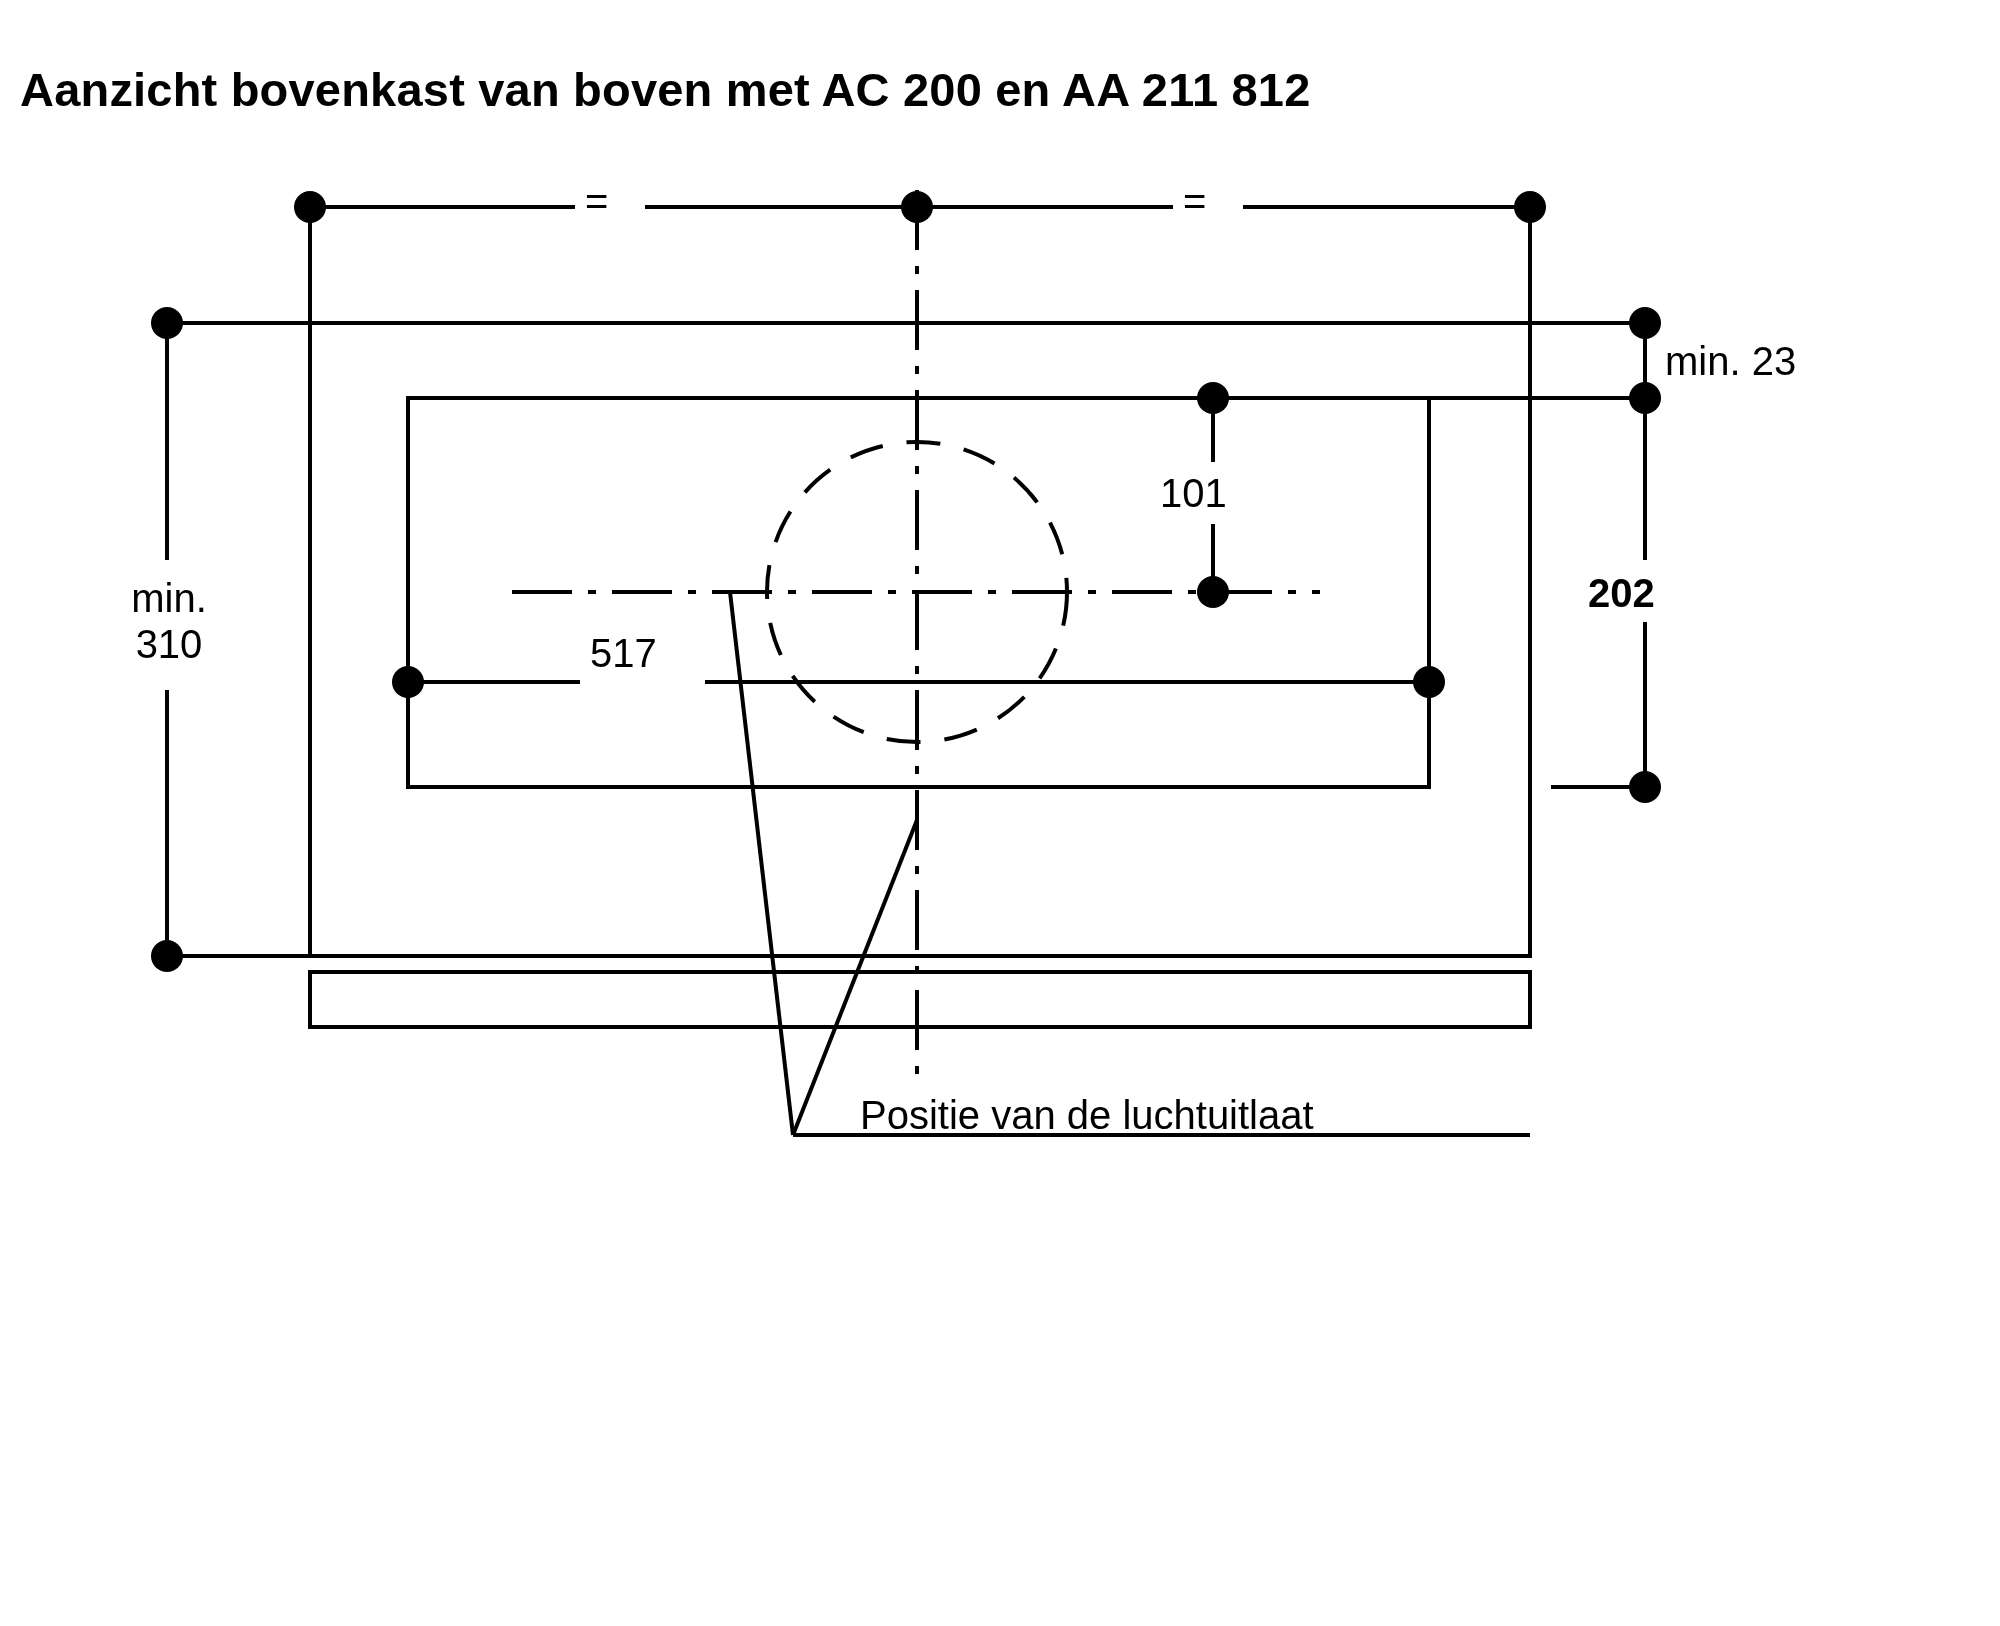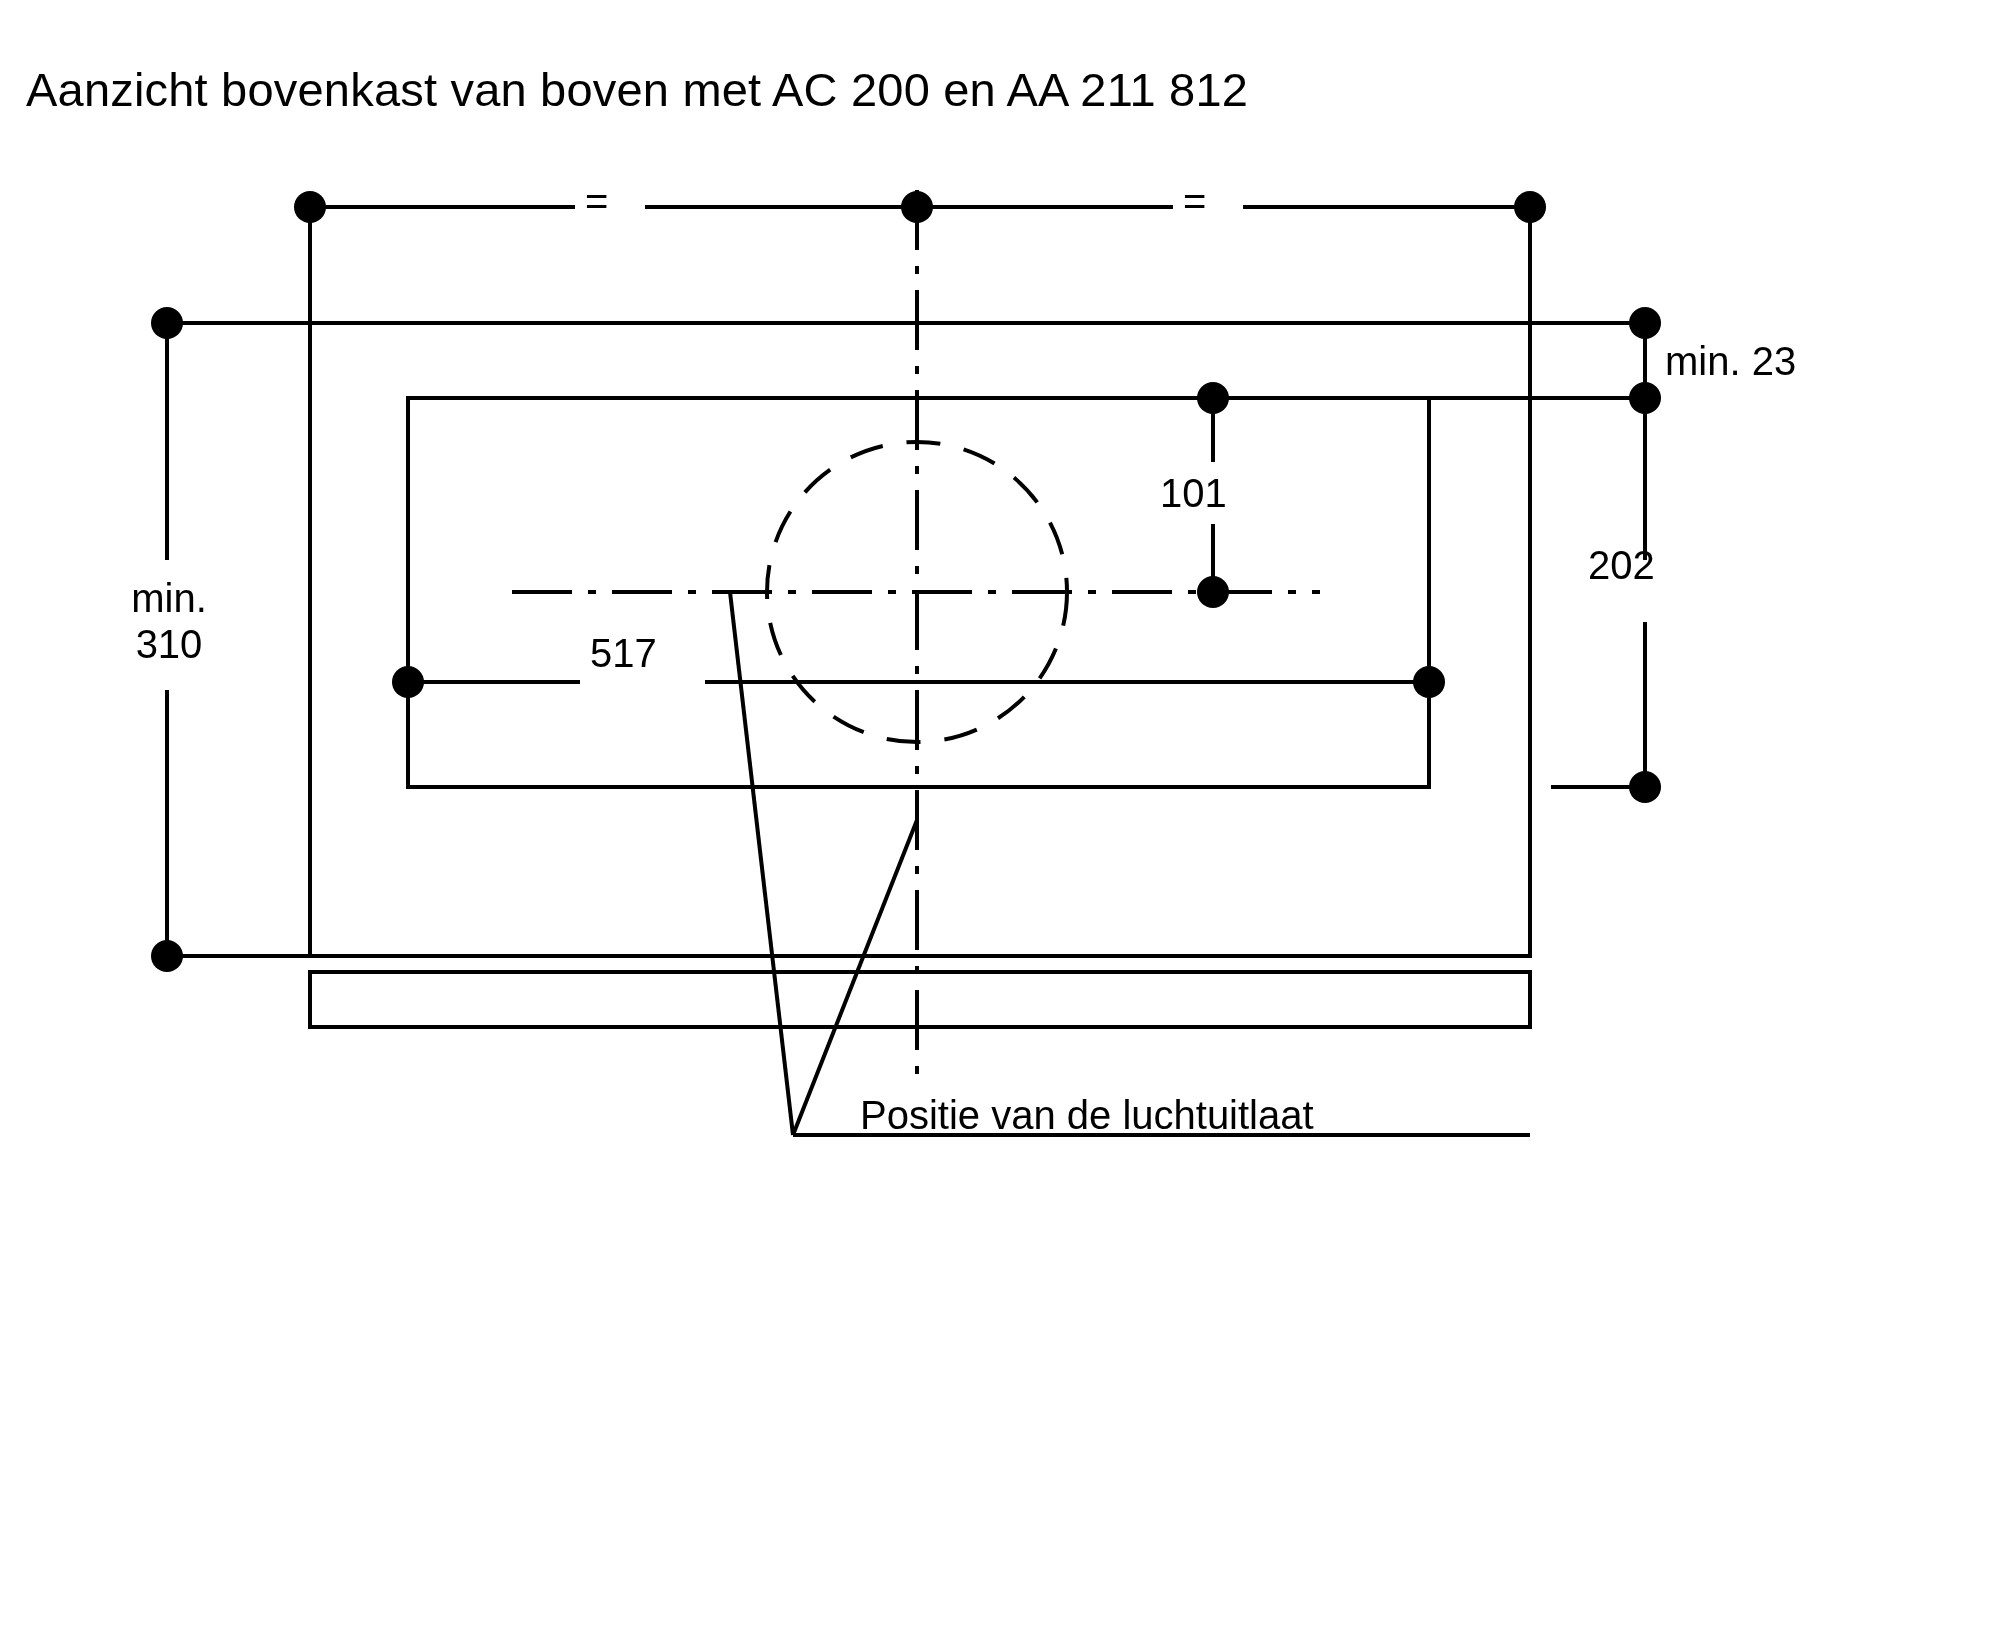--- a/index.html
+++ b/index.html
@@ -13,24 +13,24 @@
   }
   #page {
     position: relative;
     width: 2000px;
     height: 1626px;
     background: #ffffff;
     overflow: hidden;
   }
   #title {
     position: absolute;
-    left: 26px;
+    left: 20px;
     top: 62px;
     font-size: 47px;
-    font-weight: normal;
+    font-weight: bold;
     letter-spacing: 0.2px;
     white-space: nowrap;
   }
   #drawing {
     position: absolute;
     left: 0;
     top: 0;
     width: 2000px;
     height: 1626px;
   }
@@ -41,21 +41,21 @@
     white-space: nowrap;
     line-height: 1.15;
   }
   .dim-label.center {
     text-align: center;
   }
   #lbl-min310 { left: 104px; top: 575px; width: 130px; text-align: center; }
   #lbl-517 { left: 590px; top: 630px; }
   #lbl-101 { left: 1160px; top: 470px; }
   #lbl-min23 { left: 1665px; top: 338px; text-align: right; }
-  #lbl-202 { left: 1588px; top: 542px; }
+  #lbl-202 { left: 1588px; top: 570px; font-weight: bold; }
   #lbl-outlet { left: 860px; top: 1056px; margin-top: 36px; }
   #lbl-eq-left { left: 585px; top: 178px; }
   #lbl-eq-right { left: 1183px; top: 178px; }
 </style>
 </head>
 <body>
 
 <div id="page">
 
   <div id="title">Aanzicht bovenkast van boven met AC 200 en AA 211 812</div>

